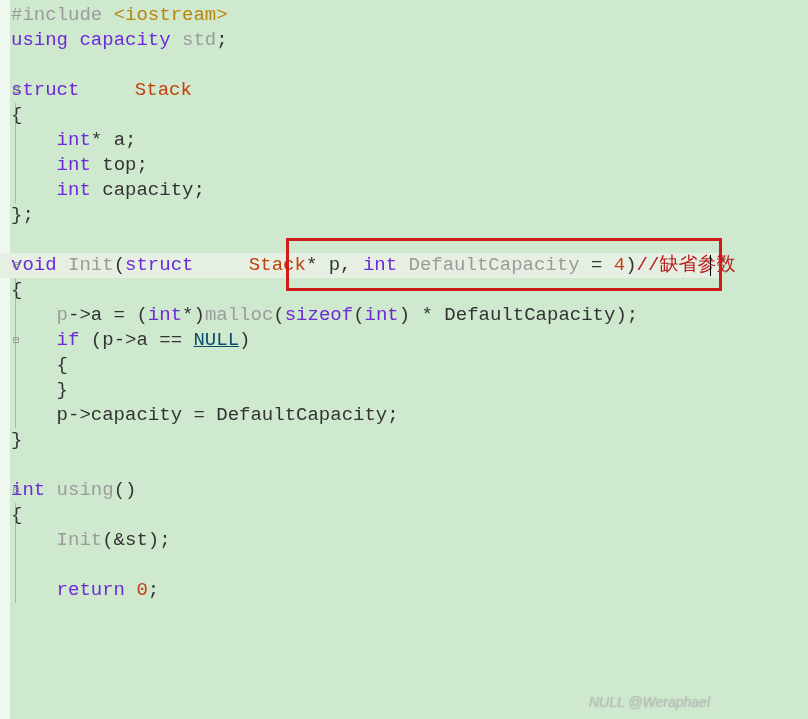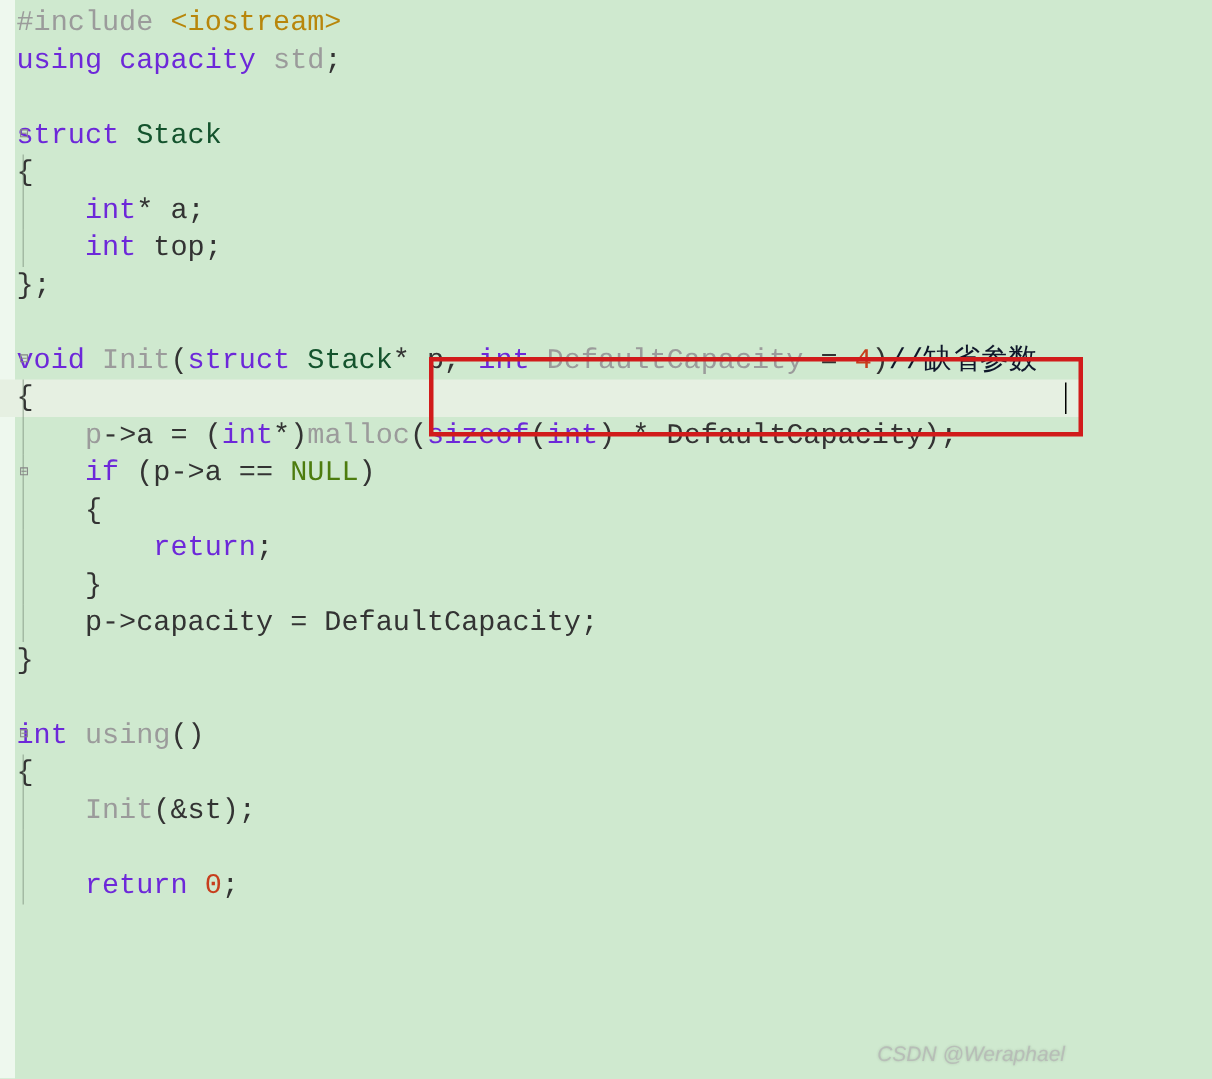--- a/index.html
+++ b/index.html
@@ -59,26 +59,26 @@
     background: #e6f0e2;
     position: absolute;
     left: 0;
     right: 0;
     height: 25px;
     z-index: 0;
   }
   .tok-pre   { color: #9b9b9b; }
   .tok-str   { color: #b8860b; }
   .tok-kw    { color: #6d28d9; }
-  .tok-type  { color: #14532d; }
+  .tok-type  { color: #c2410c; margin-left: 44px; }
   .tok-id    { color: #9b9b9b; font-family: Liberation Mono, monospace; }
   .tok-punc  { color: #333333; }
   .tok-num   { color: #c73e1d; }
-  .tok-null  { color: #4d7c0f; }
-  .tok-comment{ color: #0f172a; }
+  .tok-null  { color: #0c4a6e; text-decoration: underline; }
+  .tok-comment{ color: #b91c1c; }
   .tok-txt   { color: #333333; }
 
   .redbox {
     position: absolute;
     border: 3px solid #d11b1b;
     background: transparent;
     pointer-events: none;
     z-index: 3;
   }
   .caret {
@@ -120,36 +120,36 @@
     <div class="line"><span></span></div>
 
     <div class="line"><span class="fold">⊟</span><span class="tok-kw">struct</span> <span class="tok-type">Stack</span></div>
 
     <div class="line"><span class="vbar"></span><span class="tok-punc">{</span></div>
 
     <div class="line"><span class="vbar"></span><span>    </span><span class="tok-kw">int</span><span class="tok-txt">* a;</span></div>
 
     <div class="line"><span class="vbar"></span><span>    </span><span class="tok-kw">int</span><span class="tok-txt"> top;</span></div>
 
+    <div class="line"><span class="vbar"></span><span>    </span><span class="tok-kw">int</span><span class="tok-txt"> capacity;</span></div>
 
     <div class="line"><span class="tok-punc">};</span></div>
 
     <div class="line"><span></span></div>
 
     <div class="line" style="position:relative;"><span class="fold">⊟</span><span class="tok-kw">void</span> <span class="tok-id">Init</span><span class="tok-punc">(</span><span class="tok-kw">struct</span> <span class="tok-type">Stack</span><span class="tok-txt">* p, </span><span class="tok-kw">int</span><span class="tok-id"> DefaultCapacity </span><span class="tok-punc">= </span><span class="tok-num">4</span><span class="tok-punc">)</span><span class="tok-comment">//缺省参数</span></div>
 
     <div class="line"><span class="vbar"></span><span class="tok-punc">{</span></div>
 
     <div class="line"><span class="vbar"></span><span>    </span><span class="tok-id">p</span><span class="tok-txt">-&gt;a = (</span><span class="tok-kw">int</span><span class="tok-txt">*)</span><span class="tok-id">malloc</span><span class="tok-punc">(</span><span class="tok-kw">sizeof</span><span class="tok-punc">(</span><span class="tok-kw">int</span><span class="tok-txt">) * DefaultCapacity);</span></div>
 
     <div class="line"><span class="vbar"></span><span class="fold">⊟</span><span>    </span><span class="tok-kw">if</span><span class="tok-txt"> (p-&gt;a == </span><span class="tok-null">NULL</span><span class="tok-txt">)</span></div>
 
     <div class="line"><span class="vbar"></span><span>    </span><span class="tok-punc">{</span></div>
 
-    <div class="line"><span class="vbar"></span><span>        </span><span class="tok-kw">return</span><span class="tok-punc">;</span></div>
 
     <div class="line"><span class="vbar"></span><span>    </span><span class="tok-punc">}</span></div>
 
 
     <div class="line"><span class="vbar"></span><span>    </span><span class="tok-txt">p-&gt;capacity = DefaultCapacity;</span></div>
 
     <div class="line"><span class="tok-punc">}</span></div>
 
     <div class="line"><span></span></div>
 
@@ -158,14 +158,14 @@
     <div class="line"><span class="vbar"></span><span class="tok-punc">{</span></div>
 
 
     <div class="line"><span class="vbar"></span><span>    </span><span class="tok-id">Init</span><span class="tok-txt">(&amp;st);</span></div>
 
     <div class="line"><span class="vbar"></span><span></span></div>
 
     <div class="line"><span class="vbar"></span><span>    </span><span class="tok-kw">return</span><span> </span><span class="tok-num">0</span><span class="tok-punc">;</span></div>
   </div>
 
-  <div class="watermark">CSDN @Weraphael</div>
+  <div class="watermark">NULL @Weraphael</div>
 </div>
 
 </body></html>

